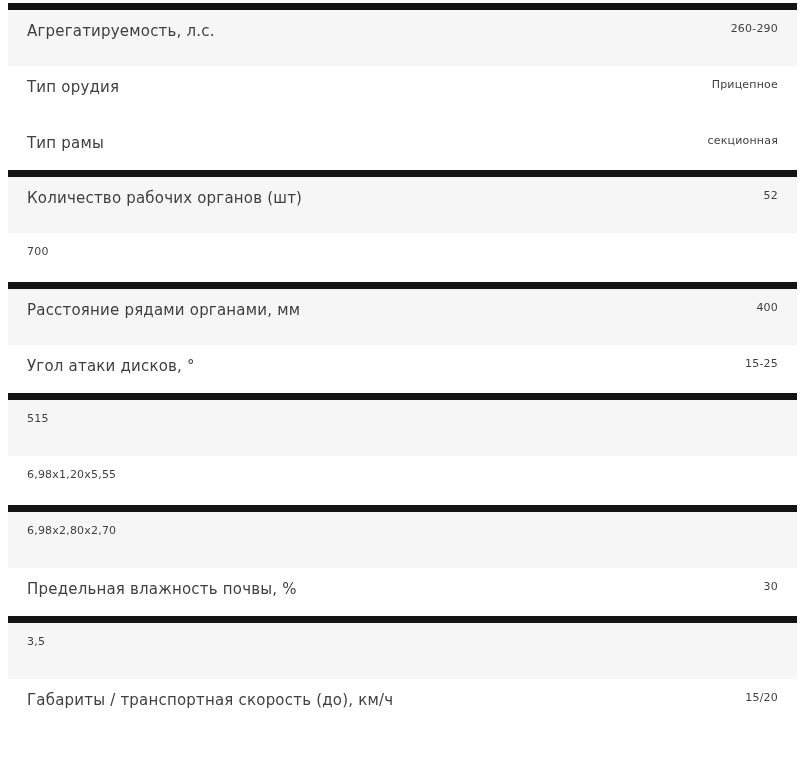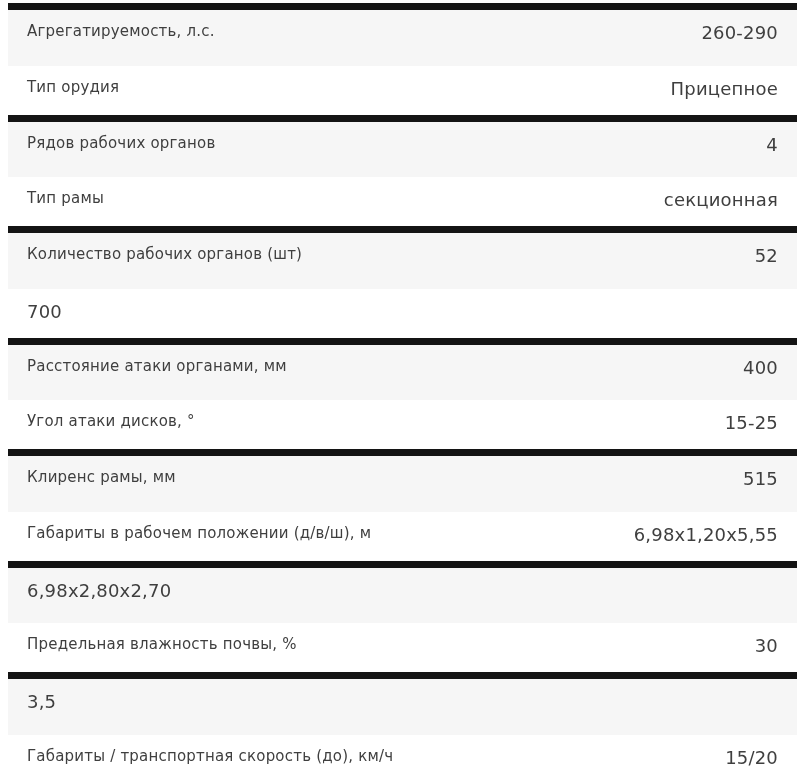--- a/index.html
+++ b/index.html
@@ -43,68 +43,62 @@
     height: 7px;
     background: #141414;
   }
   .spec-label {
     font-size: 15px;
     color: #3f3f3f;
     letter-spacing: 0.2px;
     white-space: nowrap;
   }
   .spec-value {
-    font-size: 18px;
+    font-size: 11px;
     color: #3f3f3f;
     letter-spacing: 0.2px;
     white-space: nowrap;
     text-align: right;
   }
 </style>
 </head>
 <body>
 
 <div class="spec-table">
     <div class="spec-row alt">
       <span class="spec-label">Агрегатируемость, л.с.</span>
       <span class="spec-value">260-290</span>
     </div>
     <div class="spec-row">
       <span class="spec-label">Тип орудия</span>
       <span class="spec-value">Прицепное</span>
     </div>
-    <div class="spec-row alt">
-      <span class="spec-label">Рядов рабочих органов</span>
-      <span class="spec-value">4</span>
-    </div>
     <div class="spec-row">
       <span class="spec-label">Тип рамы</span>
       <span class="spec-value">секционная</span>
     </div>
     <div class="spec-row alt">
       <span class="spec-label">Количество рабочих органов (шт)</span>
       <span class="spec-value">52</span>
     </div>
     <div class="spec-row">
       <span class="spec-value">700</span>
     </div>
     <div class="spec-row alt">
-      <span class="spec-label">Расстояние атаки органами, мм</span>
+      <span class="spec-label">Расстояние рядами органами, мм</span>
       <span class="spec-value">400</span>
     </div>
     <div class="spec-row">
       <span class="spec-label">Угол атаки дисков, °</span>
       <span class="spec-value">15-25</span>
     </div>
     <div class="spec-row alt">
-      <span class="spec-label">Клиренс рамы, мм</span>
       <span class="spec-value">515</span>
     </div>
     <div class="spec-row">
-      <span class="spec-label">Габариты в рабочем положении (д/в/ш), м</span>
       <span class="spec-value">6,98х1,20х5,55</span>
     </div>
     <div class="spec-row alt">
       <span class="spec-value">6,98х2,80х2,70</span>
     </div>
     <div class="spec-row">
       <span class="spec-label">Предельная влажность почвы, %</span>
       <span class="spec-value">30</span>
     </div>
     <div class="spec-row alt">

